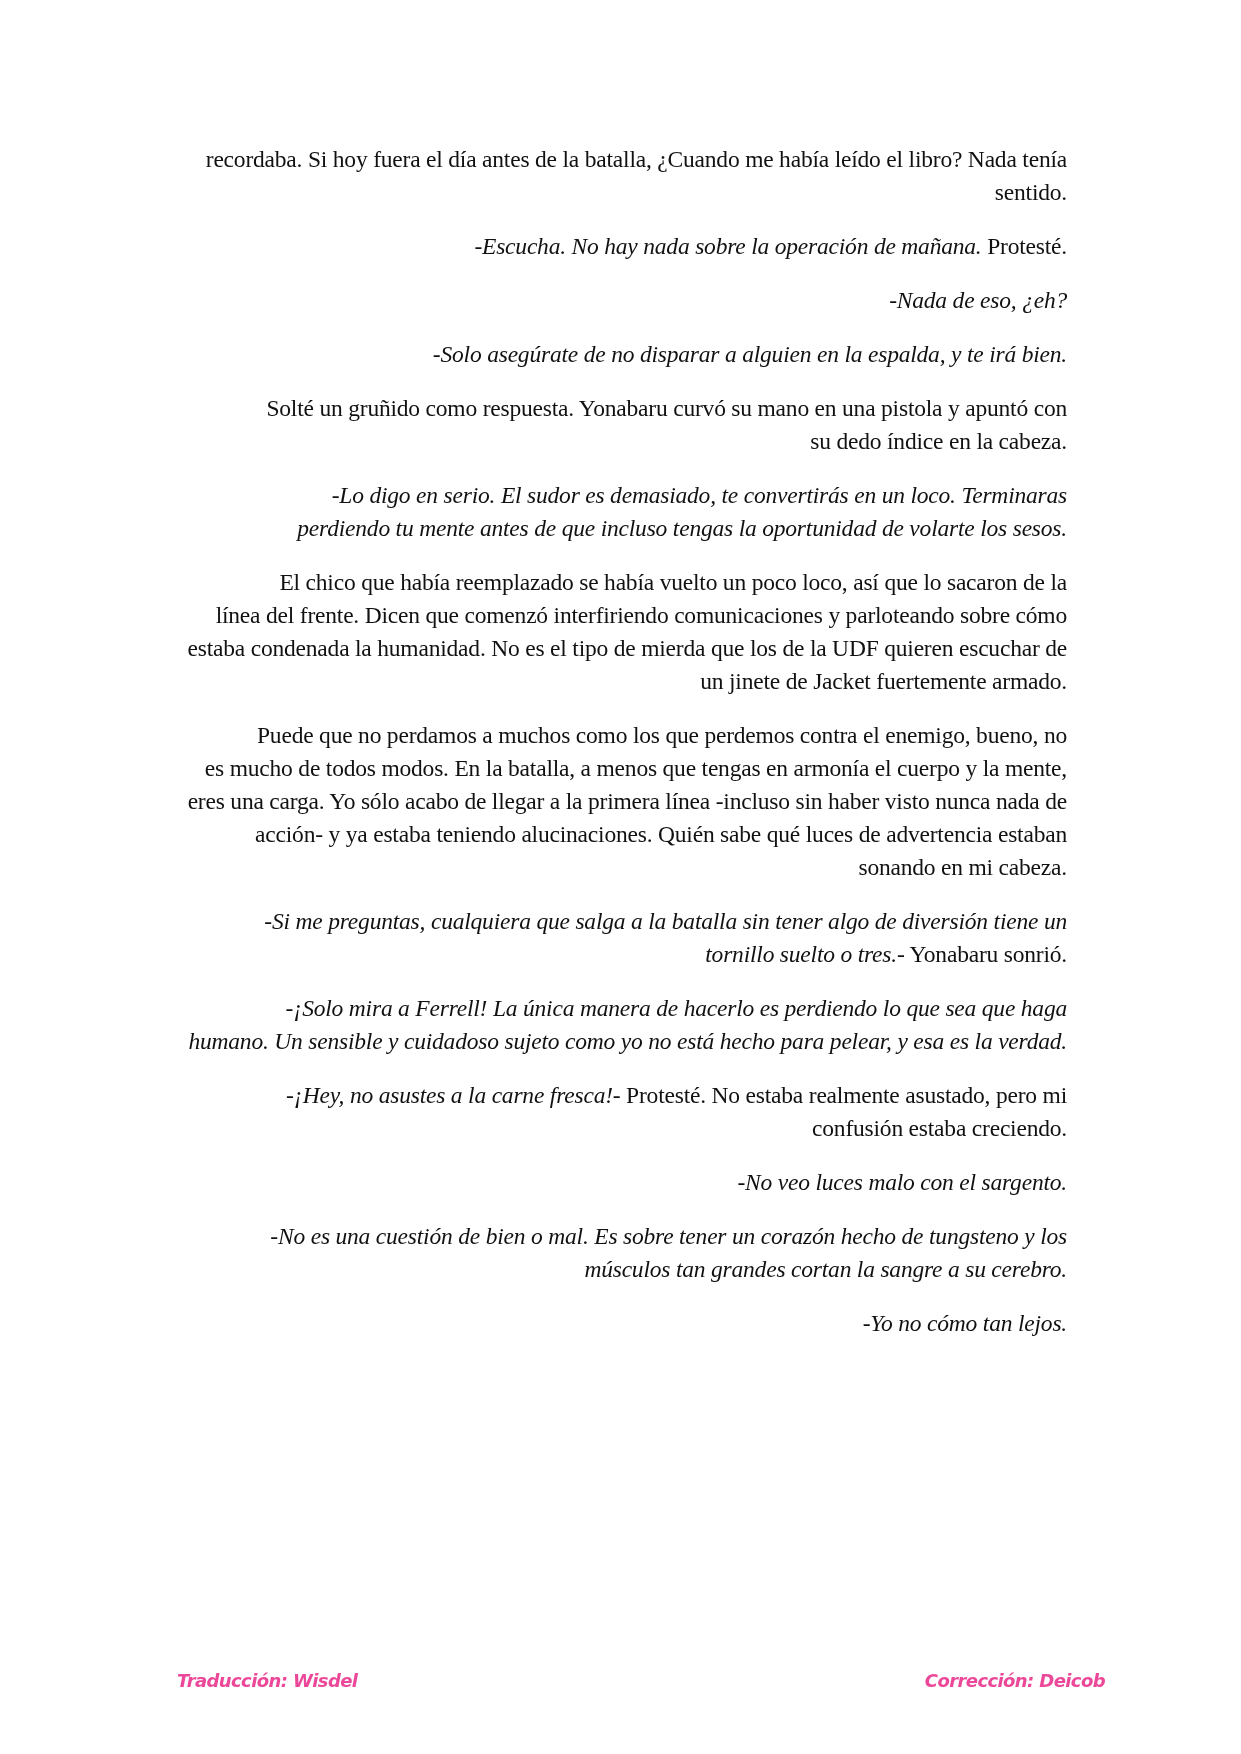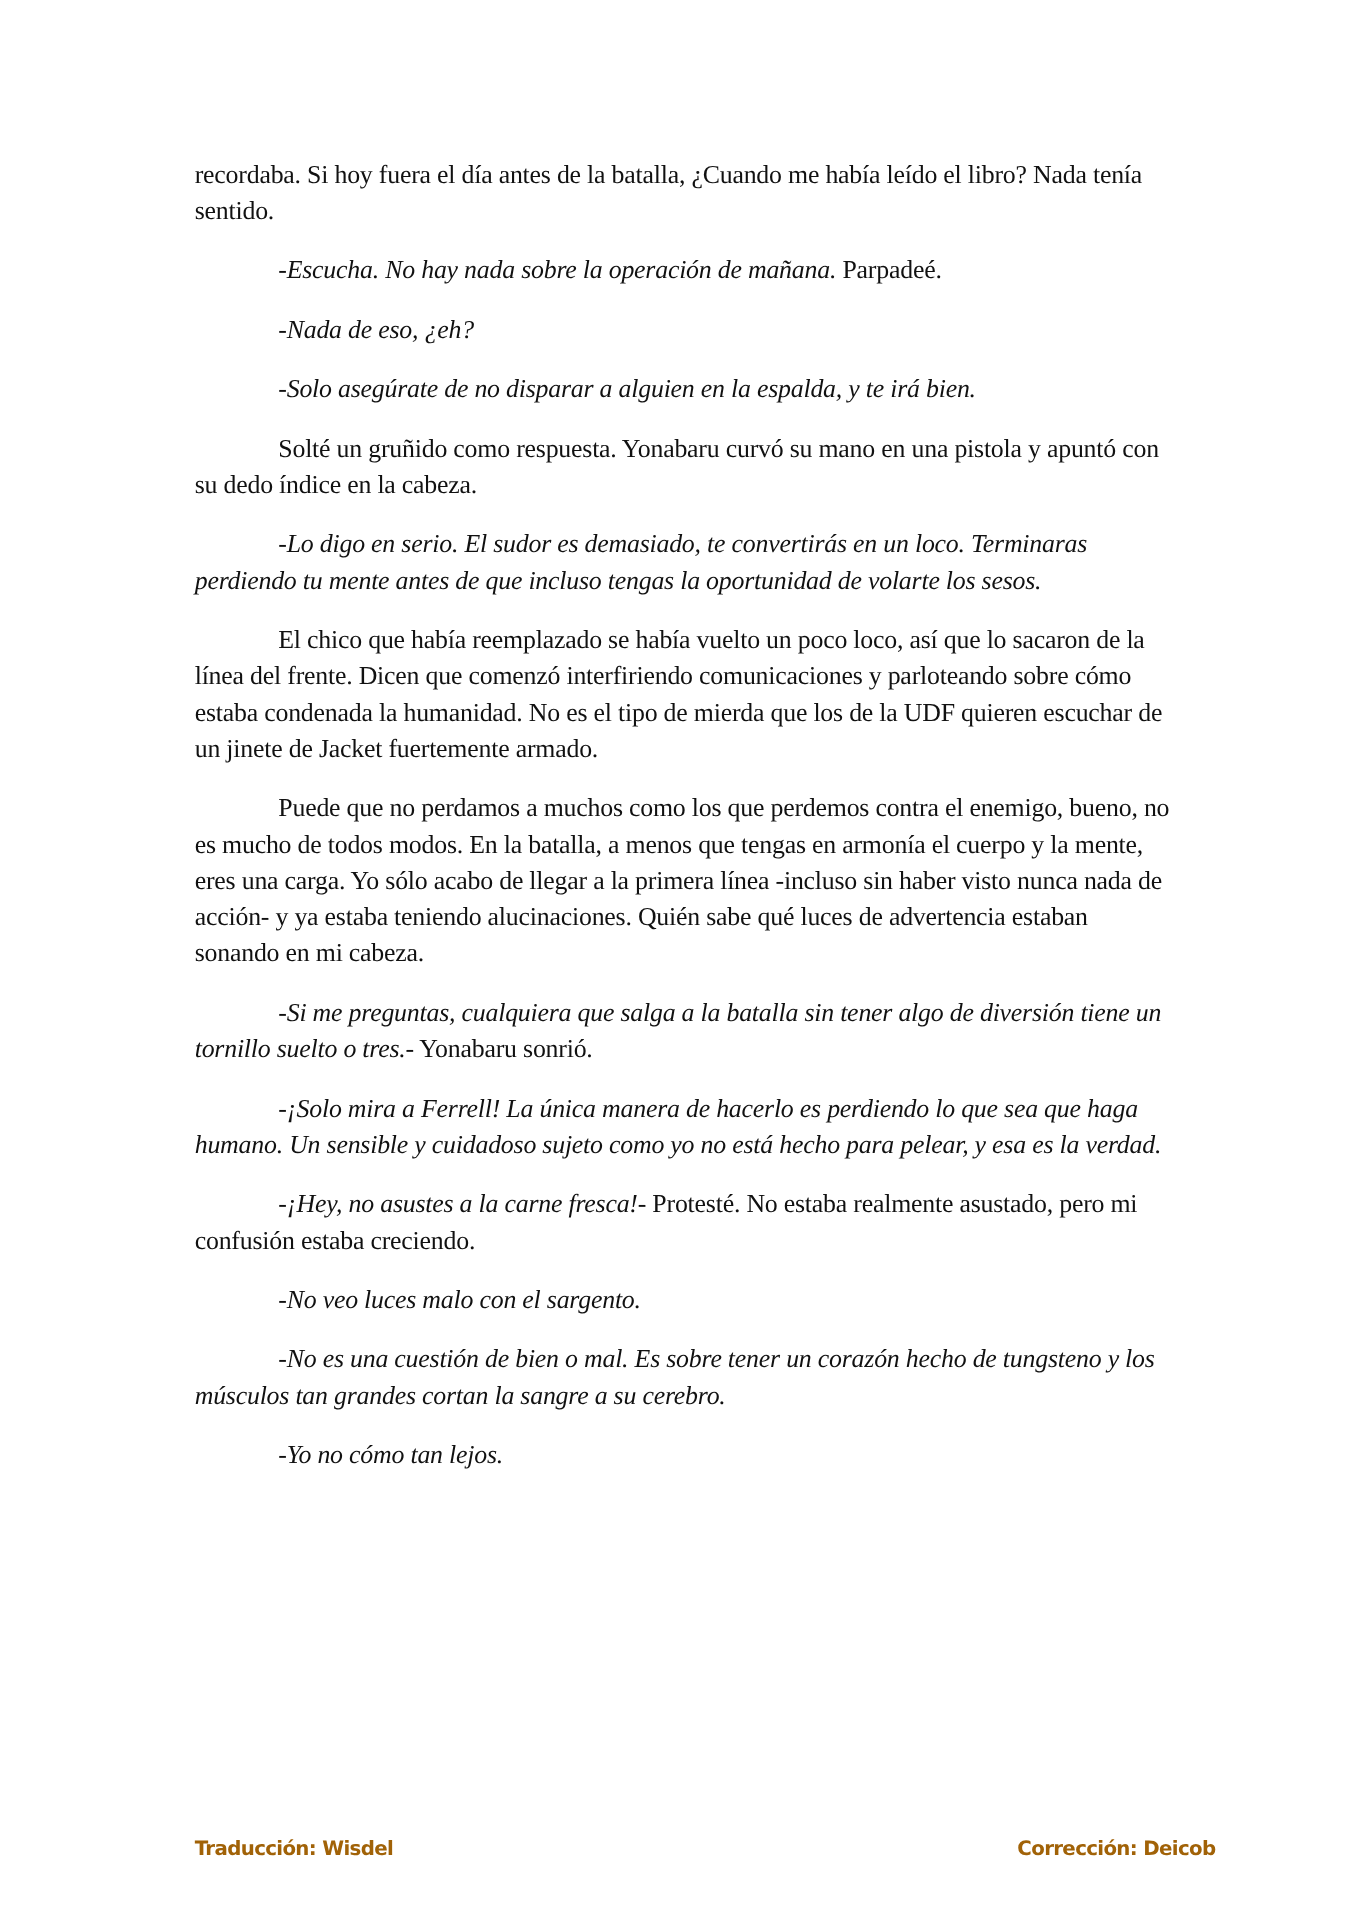--- a/index.html
+++ b/index.html
@@ -6,39 +6,39 @@
     body { width: 1241px; height: 1754px; position: relative; overflow: hidden; }
     .page {
       position: absolute; left: 0; top: 0; width: 1241px; height: 1754px;
       background: #ffffff; color: #111111;
     }
     .body-text {
       position: absolute; left: 177px; top: 143px; width: 890px;
       font-family: "Liberation Serif", "DejaVu Serif", serif;
       font-size: 23.5px; line-height: 33px; letter-spacing: -0.2px;
     }
-    .para { margin: 0 0 21px 0; }
+    .para { margin: 0 0 21px 0; text-align: right; }
     .para.indent { text-indent: 76px; }
     .para.flush { text-indent: 0; }
     .it { font-style: italic; }
     .footer {
       position: absolute; top: 1670px; left: 177px; width: 928px; height: 28px;
       font-family: "DejaVu Sans", "Liberation Sans", sans-serif;
-      font-weight: bold; font-size: 18px; color: #a16207;
+      font-weight: bold; font-size: 18px; color: #ec4899; font-style: italic;
     }
     .footer .left { position: absolute; left: 0; top: 0; letter-spacing: -0.6px; }
     .footer .right { position: absolute; right: 0; top: 0; letter-spacing: -0.6px; }
   </style>
 </head>
 <body>
 
 <div class="page">
   <div class="body-text" id="body-text">
       <p class="para flush"><span>recordaba. Si hoy fuera el día antes de la batalla, ¿Cuando me había leído el libro? Nada tenía sentido.</span></p>
-      <p class="para indent"><span class="it">-Escucha. No hay nada sobre la operación de mañana.</span><span>  Parpadeé.</span></p>
+      <p class="para indent"><span class="it">-Escucha. No hay nada sobre la operación de mañana.</span><span>  Protesté.</span></p>
       <p class="para indent"><span class="it">-Nada de eso, ¿eh?</span></p>
       <p class="para indent"><span class="it">-Solo asegúrate de no disparar a alguien en la espalda, y te irá bien.</span></p>
       <p class="para indent"><span>Solté un gruñido como respuesta. Yonabaru curvó su mano en una pistola y apuntó con su dedo índice en la cabeza.</span></p>
       <p class="para indent"><span class="it">-Lo digo en serio. El sudor es demasiado, te convertirás en un loco. Terminaras perdiendo tu mente antes de que incluso tengas la oportunidad de volarte los sesos.</span></p>
       <p class="para indent"><span>El chico que había reemplazado se había vuelto un poco loco, así que lo sacaron de la línea del frente. Dicen que comenzó interfiriendo comunicaciones y parloteando sobre cómo estaba condenada la humanidad. No es el tipo de mierda que los de la UDF quieren escuchar de un jinete de Jacket fuertemente armado.</span></p>
       <p class="para indent"><span>Puede que no perdamos a muchos como los que perdemos contra el enemigo, bueno, no es mucho de todos modos. En la batalla, a menos que tengas en armonía el cuerpo y la mente, eres una carga. Yo sólo acabo de llegar a la primera línea -incluso sin haber visto nunca nada de acción- y ya estaba teniendo alucinaciones. Quién sabe qué luces de advertencia estaban sonando en mi cabeza.</span></p>
       <p class="para indent"><span>-</span><span class="it">Si me preguntas, cualquiera que salga a la batalla sin tener algo de diversión tiene un tornillo suelto o tres.</span><span>- Yonabaru sonrió.</span></p>
       <p class="para indent"><span>-</span><span class="it">¡Solo mira a Ferrell! La única manera de hacerlo es perdiendo lo que sea que haga humano. Un sensible y cuidadoso sujeto como yo no está hecho para pelear, y esa es la verdad.</span></p>
       <p class="para indent"><span>-</span><span class="it">¡Hey, no asustes a la carne fresca!</span><span>- Protesté. No estaba realmente asustado, pero mi confusión estaba creciendo.</span></p>
       <p class="para indent"><span class="it">-No veo luces malo con el sargento.</span></p>

